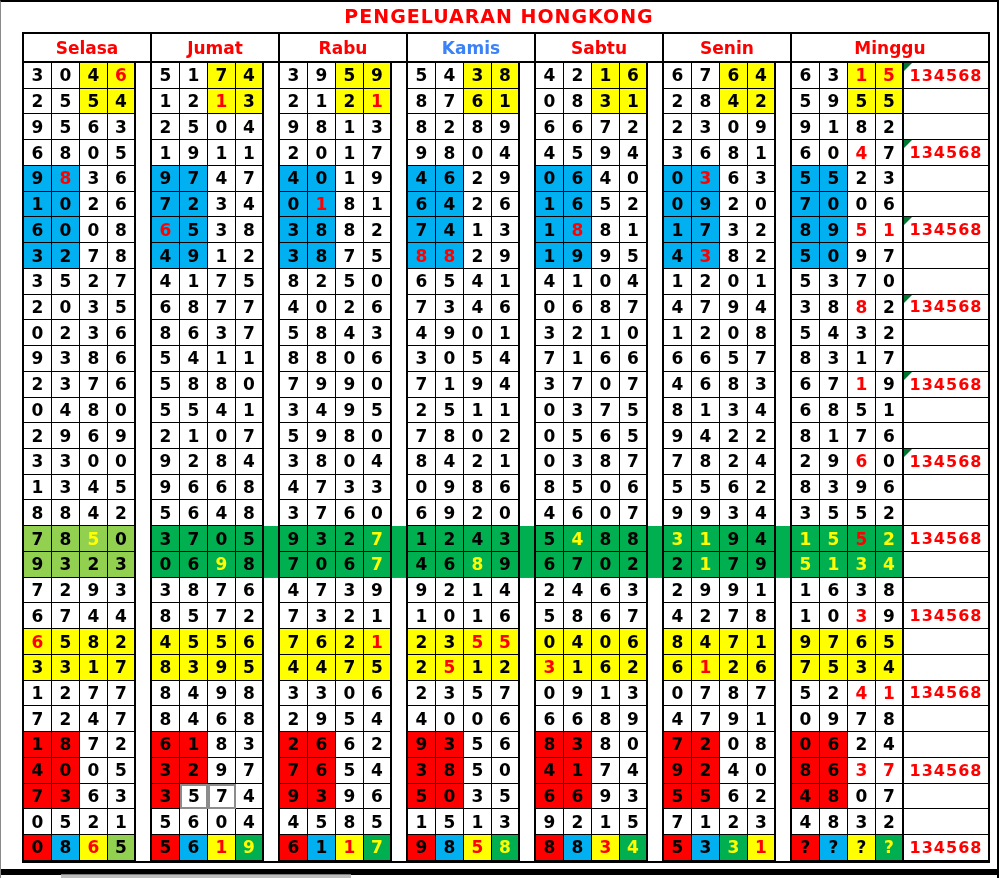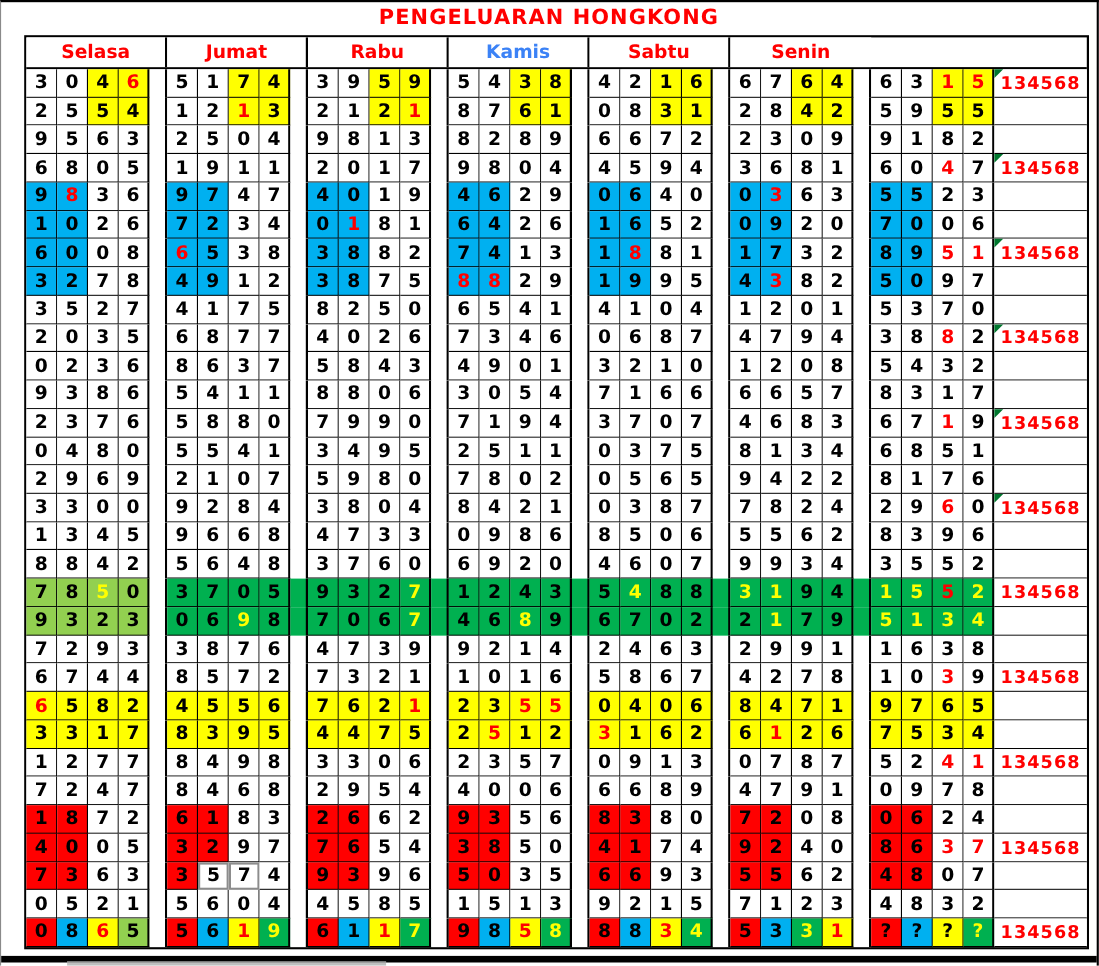--- a/index.html
+++ b/index.html
@@ -33,20 +33,21 @@
 <div class="screen">
   <div class="title" style="color: rgb(255, 0, 0);">PENGELUARAN HONGKONG</div>
   <div class="tbl">
     <div class="hrow">
         <div class="hcell" style="width: 128px; color: rgb(255, 0, 0);">Selasa</div>
         <div class="hcell" style="width: 128px; color: rgb(255, 0, 0);">Jumat</div>
         <div class="hcell" style="width: 128px; color: rgb(255, 0, 0);">Rabu</div>
         <div class="hcell" style="width: 128px; color: #3b82f6;">Kamis</div>
         <div class="hcell" style="width: 128px; color: rgb(255, 0, 0);">Sabtu</div>
         <div class="hcell" style="width: 128px; color: rgb(255, 0, 0);">Senin</div>
+        <div class="hcell" style="width: 196px; color: rgb(255, 0, 0);">Minggu</div>
       </div>
     <div id="rows-host">
         <div class="row">
           <div class="cell" style="background: rgb(255, 255, 255); color: rgb(0, 0, 0);">3</div>
           <div class="cell" style="background: rgb(255, 255, 255); color: rgb(0, 0, 0);">0</div>
           <div class="cell" style="background: rgb(255, 255, 0); color: rgb(0, 0, 0);">4</div>
           <div class="cell g4" style="background: rgb(255, 255, 0); color: rgb(255, 0, 0);">6</div>
           <div class="sep" style="background: rgb(255, 255, 255);"></div>
           <div class="cell" style="background: rgb(255, 255, 255); color: rgb(0, 0, 0);">5</div>
           <div class="cell" style="background: rgb(255, 255, 255); color: rgb(0, 0, 0);">1</div>

